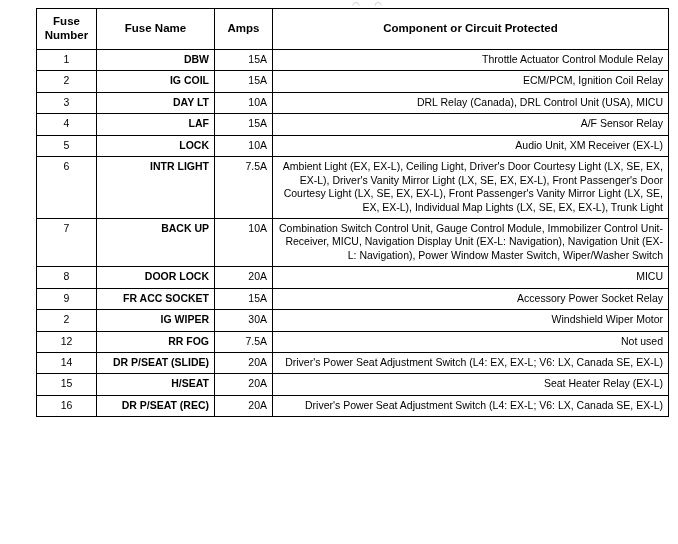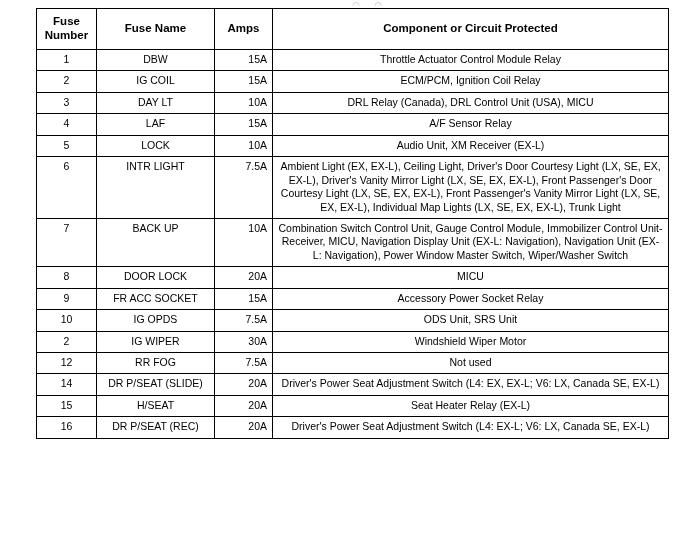--- a/index.html
+++ b/index.html
@@ -42,23 +42,23 @@
     vertical-align: middle;
     padding: 5px 4px 7px 4px;
     line-height: 1.22;
   }
   col.c-num   { width: 60px; }
   col.c-name  { width: 118px; }
   col.c-amps  { width: 58px; }
   col.c-comp  { width: 396px; }
 
   td.num  { text-align: center; }
-  td.name { text-align: center; padding-left: 9px; }
+  td.name { text-align: right; padding-left: 9px; font-weight: bold; }
   td.amps { text-align: right; }
-  td.comp { text-align: center; padding-left: 7px; margin-top: 10px; }
+  td.comp { text-align: right; padding-left: 7px; margin-top: 10px; }
 
   
   .scan-marks {
     position: absolute;
     top: 0px;
     left: 352px;
     font-size: 9px;
     color: #b9b9b9;
     letter-spacing: 6px;
     user-select: none;
@@ -138,26 +138,20 @@
           <td class="amps">20A</td>
           <td class="comp">MICU</td>
         </tr>
         <tr>
           <td class="num">9</td>
           <td class="name">FR ACC SOCKET</td>
           <td class="amps">15A</td>
           <td class="comp">Accessory Power Socket Relay</td>
         </tr>
         <tr>
-          <td class="num">10</td>
-          <td class="name">IG OPDS</td>
-          <td class="amps">7.5A</td>
-          <td class="comp">ODS Unit, SRS Unit</td>
-        </tr>
-        <tr>
           <td class="num">2</td>
           <td class="name">IG WIPER</td>
           <td class="amps">30A</td>
           <td class="comp">Windshield Wiper Motor</td>
         </tr>
         <tr>
           <td class="num">12</td>
           <td class="name">RR FOG</td>
           <td class="amps">7.5A</td>
           <td class="comp">Not used</td>

